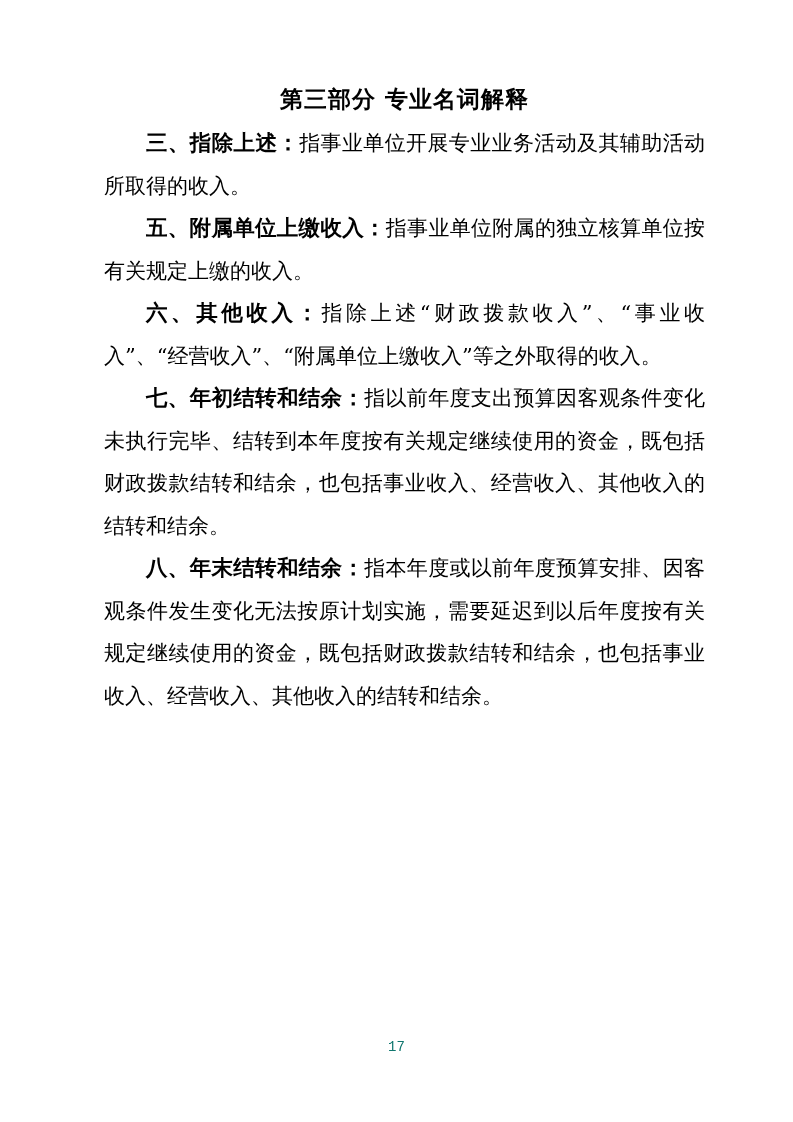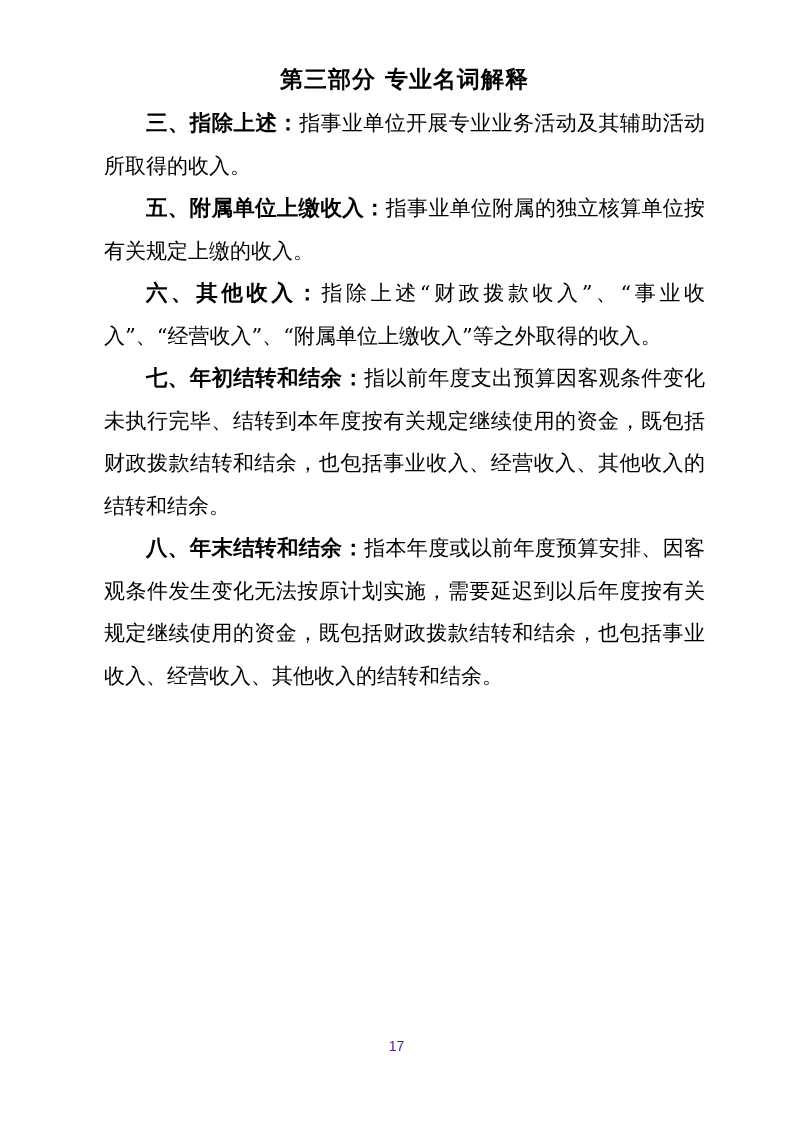--- a/index.html
+++ b/index.html
@@ -6,21 +6,21 @@
     margin: 0;
     padding: 0;
     background: #ffffff;
   }
   .page {
     position: relative;
     width: 793px;
     height: 1122px;
     background: #ffffff;
     box-sizing: border-box;
-    padding: 56px 88px 0 104px;
+    padding: 76px 88px 0 104px;
     color: #000000;
     font-family: "DejaVu Serif", "Liberation Serif", serif;
     overflow: hidden;
   }
   .doc-title {
     margin: 0;
     font-family: "DejaVu Sans", "Liberation Sans", sans-serif;
     font-weight: bold;
     font-size: 23px;
     line-height: 46px;
@@ -40,23 +40,23 @@
     font-size: 21.5px;
   }
   .footer {
     position: absolute;
     left: 0;
     right: 0;
     top: 1036px;
     text-align: center;
   }
   .pagenum {
-    font-family: Liberation Sans, sans-serif;
+    font-family: Liberation Mono, monospace;
     font-size: 14px;
-    color: #4c1d95;
+    color: #0f766e;
   }
 </style>
 </head>
 <body>
 
 <div class="page">
   <h1 class="doc-title">第三部分  专业名词解释</h1>
 
   <div class="terms">
 

